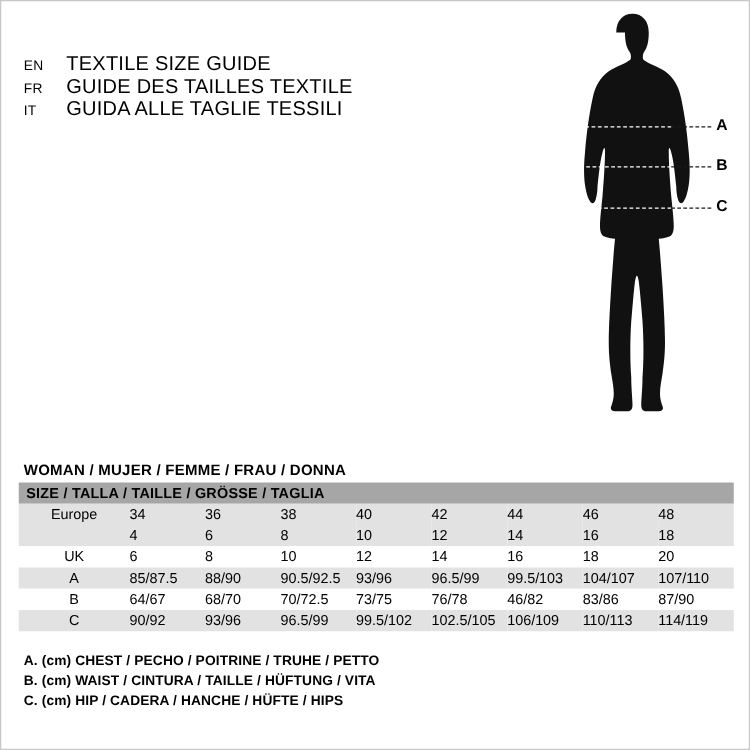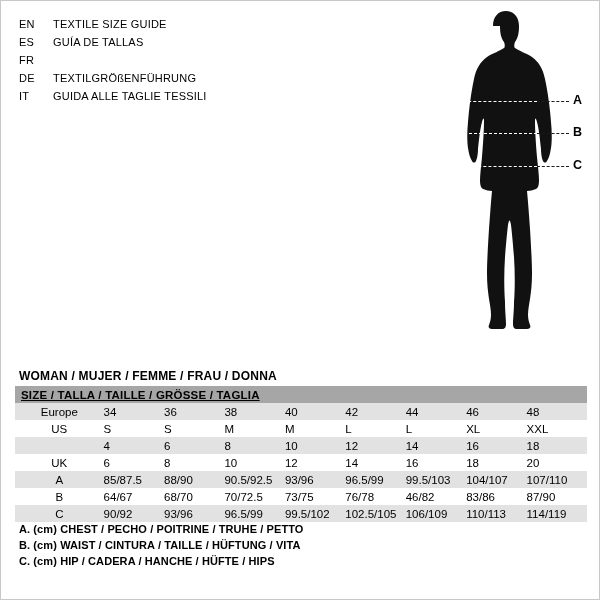--- a/index.html
+++ b/index.html
@@ -32,22 +32,23 @@
     align-items: baseline;
     height: 18px;
     line-height: 18px;
   }
   .lang-code {
     width: 34px;
     font-size: 11px;
     letter-spacing: 0.2px;
   }
   .lang-text {
-    font-size: 11px;
+    font-size: 16px;
     letter-spacing: 0.2px;
+    margin-top: 28px;
   }
 
   
   .figure {
     position: absolute;
     left: 430px;
     top: 8px;
     width: 160px;
     height: 360px;
   }
@@ -88,21 +89,20 @@
   }
   table.size td {
     padding: 2px 0 2px 0;
     height: 17px;
   }
   tr.head td {
     background: #a6a6a6;
     font-weight: 700;
     padding-left: 6px;
     letter-spacing: 0.2px;
-    text-decoration: underline;
   }
   tr.shade td { background: #e2e2e2; }
   tr.plain td { background: #ffffff; }
   td.label {
     padding-left: 6px;
     width: 88px;
     text-align: center;
   }
   td.val {
     text-align: left;
@@ -127,29 +127,22 @@
 <body>
 
 <div class="page">
 
   <div class="langs">
     <div class="lang-row">
       <span class="lang-code">EN</span>
       <span class="lang-text">TEXTILE SIZE GUIDE</span>
     </div>
     <div class="lang-row">
-      <span class="lang-code">ES</span>
-      <span class="lang-text">GUÍA DE TALLAS</span>
-    </div>
-    <div class="lang-row">
       <span class="lang-code">FR</span>
-    </div>
-    <div class="lang-row">
-      <span class="lang-code">DE</span>
-      <span class="lang-text">TEXTILGRÖßENFÜHRUNG</span>
+      <span class="lang-text">GUIDE DES TAILLES TEXTILE</span>
     </div>
     <div class="lang-row">
       <span class="lang-code">IT</span>
       <span class="lang-text">GUIDA ALLE TAGLIE TESSILI</span>
     </div>
   </div>
 
   <div class="figure">
     <svg width="160" height="360" viewBox="0 0 160 360">
       <path fill="#111111" d="
@@ -238,31 +231,20 @@
         <td class="val">34</td>
         <td class="val">36</td>
         <td class="val">38</td>
         <td class="val">40</td>
         <td class="val">42</td>
         <td class="val">44</td>
         <td class="val">46</td>
         <td class="val">48</td>
       </tr>
 
-      <tr class="plain">
-        <td class="label">US</td>
-        <td class="val">S</td>
-        <td class="val">S</td>
-        <td class="val">M</td>
-        <td class="val">M</td>
-        <td class="val">L</td>
-        <td class="val">L</td>
-        <td class="val">XL</td>
-        <td class="val">XXL</td>
-      </tr>
 
       <tr class="shade">
         <td class="label"></td>
         <td class="val">4</td>
         <td class="val">6</td>
         <td class="val">8</td>
         <td class="val">10</td>
         <td class="val">12</td>
         <td class="val">14</td>
         <td class="val">16</td>

